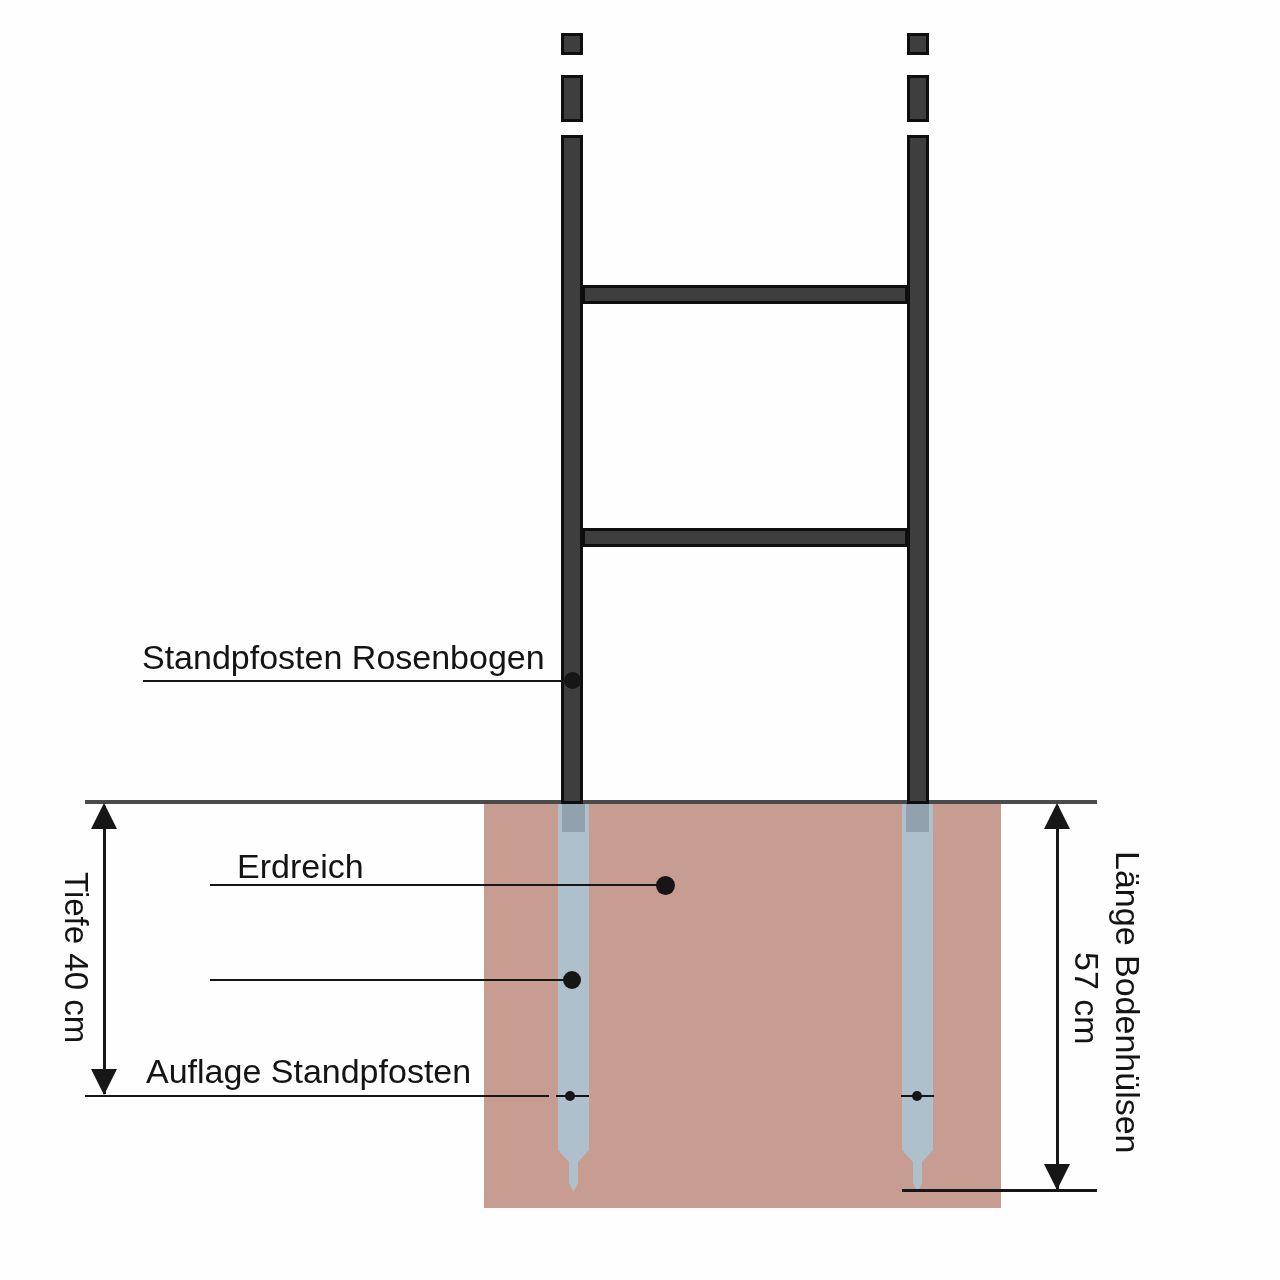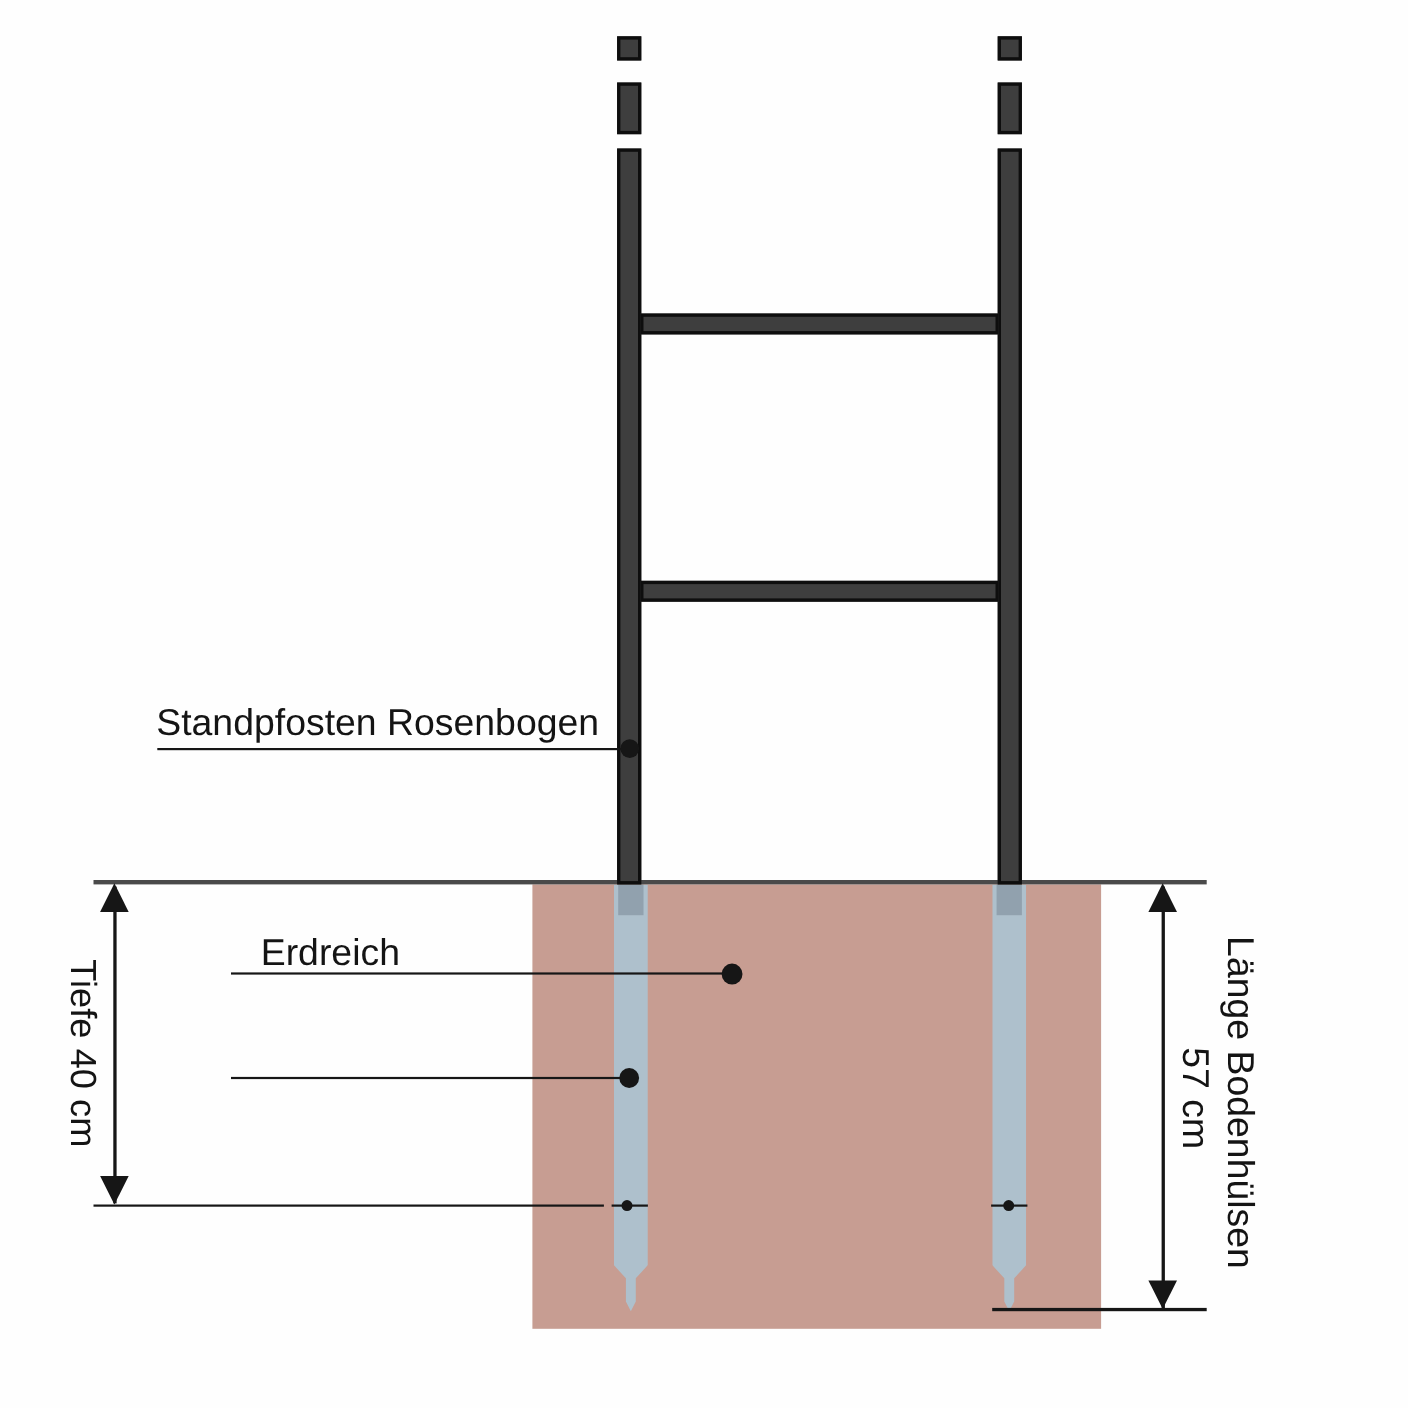--- a/index.html
+++ b/index.html
@@ -107,19 +107,20 @@
   <div class="arrow arrow-up ar-depth-top"></div>
   <div class="arrow arrow-down ar-depth-bot"></div>
 
   <div class="dim-shaft shaft-len"></div>
   <div class="arrow arrow-up ar-len-top"></div>
   <div class="arrow arrow-down ar-len-bot"></div>
   <div class="tick-bottom"></div>
 
   <div class="label lab-post">Standpfosten Rosenbogen</div>
   <div class="label lab-soil">Erdreich</div>
+  <div class="label lab-support">Auflage Standpfosten</div>
   <div class="label lab-depth">Tiefe 40 cm</div>
   <div class="label lab-length">
     <span>Länge Bodenhülsen</span>
     <span>57 cm</span>
   </div>
 
 </div>
 
 </body></html>

